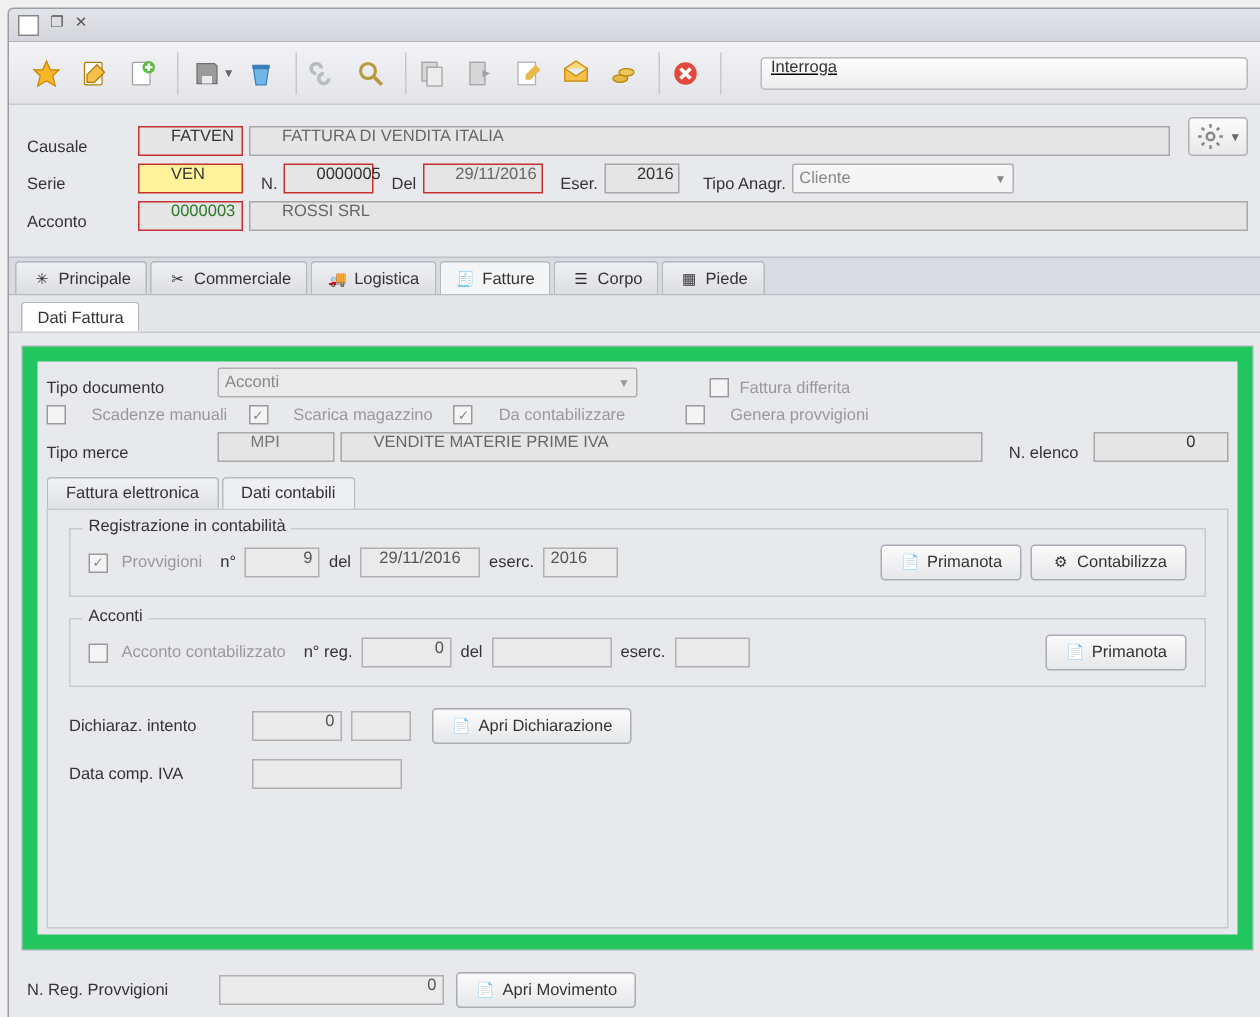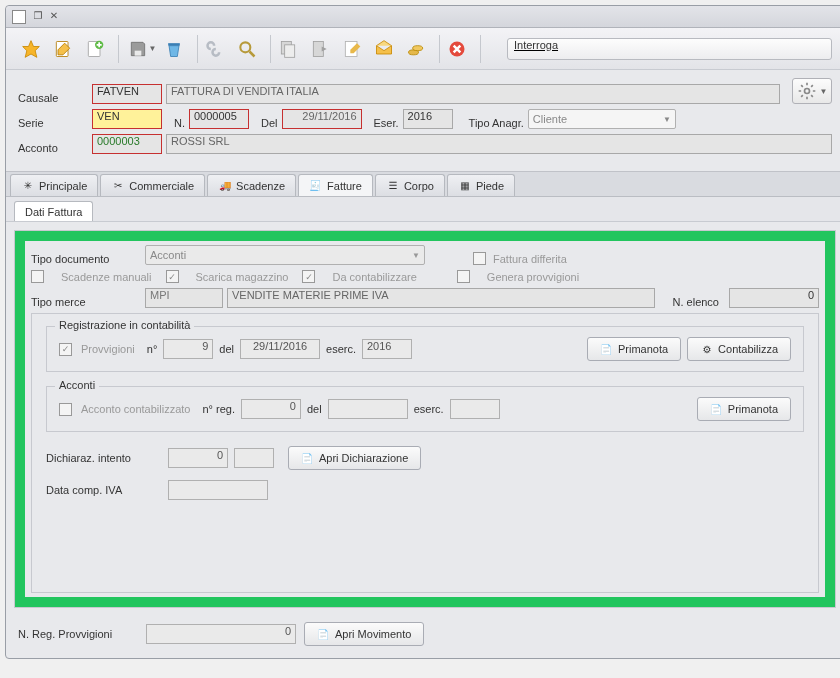--- a/index.html
+++ b/index.html
@@ -14,21 +14,21 @@
 .tool-btn { width: 26px; height: 26px; margin-right: 6px; display: flex; align-items: center; justify-content: center; border-radius: 3px; cursor: pointer; }
 .tool-sep { width: 1px; height: 28px; background: #C5C8CE; margin: 0 4px; }
 .tool-drop { position: relative; width: 38px; display: flex; align-items: center; justify-content: center; }
 .tool-caret { font-size: 8px; color: #666; margin-left: 1px; }
 .search-wrap { flex: 1; margin-left: 22px; display: flex; align-items: center; text-decoration: underline; }
 .search-box { flex: 1; height: 22px; background: linear-gradient(#FDFDFD,#EDEDEF); border: 1px solid #B8BAC0; border-radius: 3px; padding: 0 6px; color: #333; }
 .form-area { padding: 8px 12px 12px 12px; background: #E8E9EC; }
 .form-row { display: flex; align-items: flex-end; margin-bottom: 5px; gap: 4px; }
 .lbl { color: #333; font-size: 11px; }
 .lbl.w70 { width: 70px; }
-.inp { height: 20px; background: #E5E5E5; border: 1px solid #A8A8A8; padding: 0 4px; color: #333; font-size: 11px; }
+.inp { height: 20px; background: #E5E5E5; border: 1px solid #A8A8A8; padding: 0 21px; color: #333; font-size: 11px; }
 .inp.red { border: 1px solid #C63030; }
 .inp.yellow { background: #FFF29A; }
 .inp.w70 { width: 70px; }
 .inp.long { flex: 1; }
 .inp.w60 { width: 60px; }
 .inp.w80 { width: 80px; }
 .inp.w50 { width: 50px; }
 .inp.w590 { flex: 1; }
 .inp.txtright { text-align: right; }
 .inp.readonly { color: #666; }
@@ -208,21 +208,21 @@
     <div class="tab">
         <span class="tab-icon">✳</span>
         <span>Principale</span>
       </div>
     <div class="tab">
         <span class="tab-icon">✂</span>
         <span>Commerciale</span>
       </div>
     <div class="tab">
         <span class="tab-icon">🚚</span>
-        <span>Scadenze</span>
+        <span>Logistica</span>
       </div>
     <div class="tab active">
         <span class="tab-icon">🧾</span>
         <span>Fatture</span>
       </div>
     <div class="tab">
         <span class="tab-icon">☰</span>
         <span>Corpo</span>
       </div>
     <div class="tab">
@@ -256,20 +256,24 @@
         <span class="chklbl">Genera provvigioni</span>
       </div>
       <div class="form-row">
         <div class="lbl" style="width:110px">Tipo merce</div>
         <div class="inp" style="width:78px;color:#777">MPI</div>
         <div class="inp readonly" style="flex:1">VENDITE MATERIE PRIME IVA</div>
         <div class="lbl" style="margin:0 6px 0 14px">N. elenco</div>
         <div class="inp txtright" style="width:90px">0</div>
       </div>
 
+      <div class="innertabs">
+        <div class="innertab">Fattura elettronica</div>
+        <div class="innertab active">Dati contabili</div>
+      </div>
       <div class="innerpanel">
 
         <div class="fieldset">
           <div class="legend">Registrazione in contabilità</div>
           <div class="fld-row">
             <span class="chk">✓</span>
             <span class="chklbl">Provvigioni</span>
             <span class="lbl" style="margin-left:6px">n°</span>
             <div class="mini-inp w50">9</div>
             <span class="lbl">del</span>

